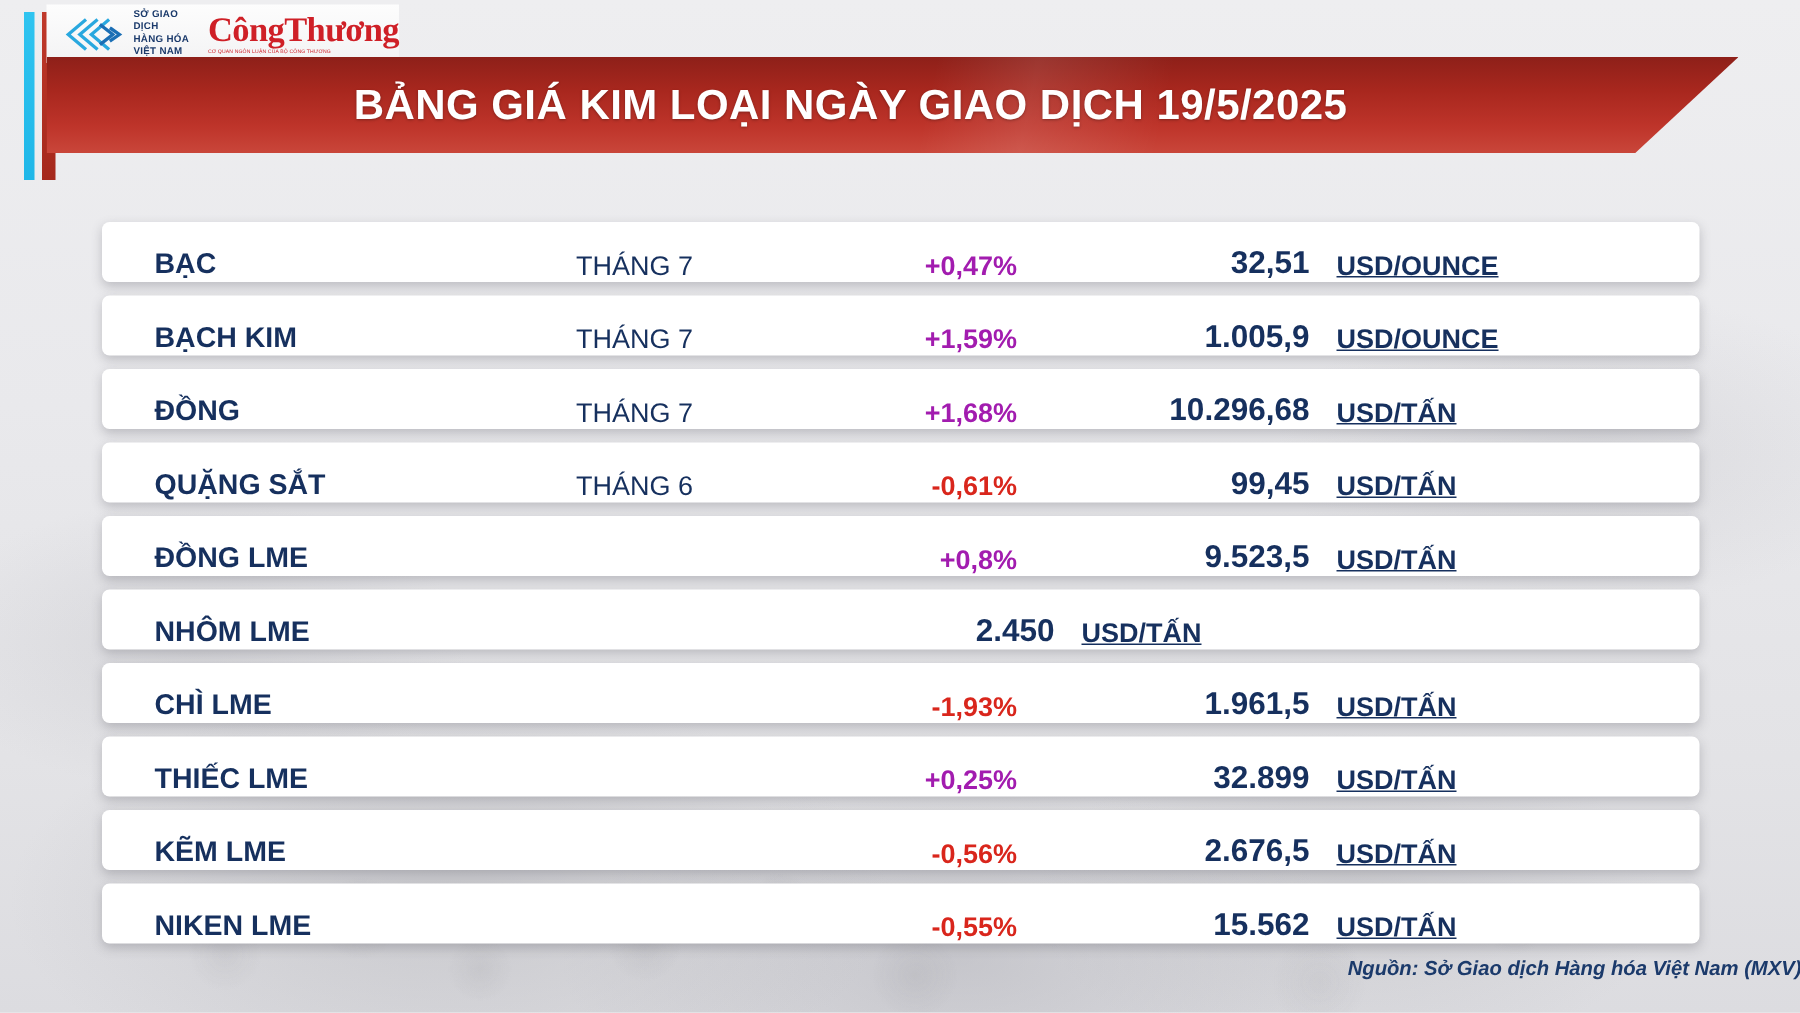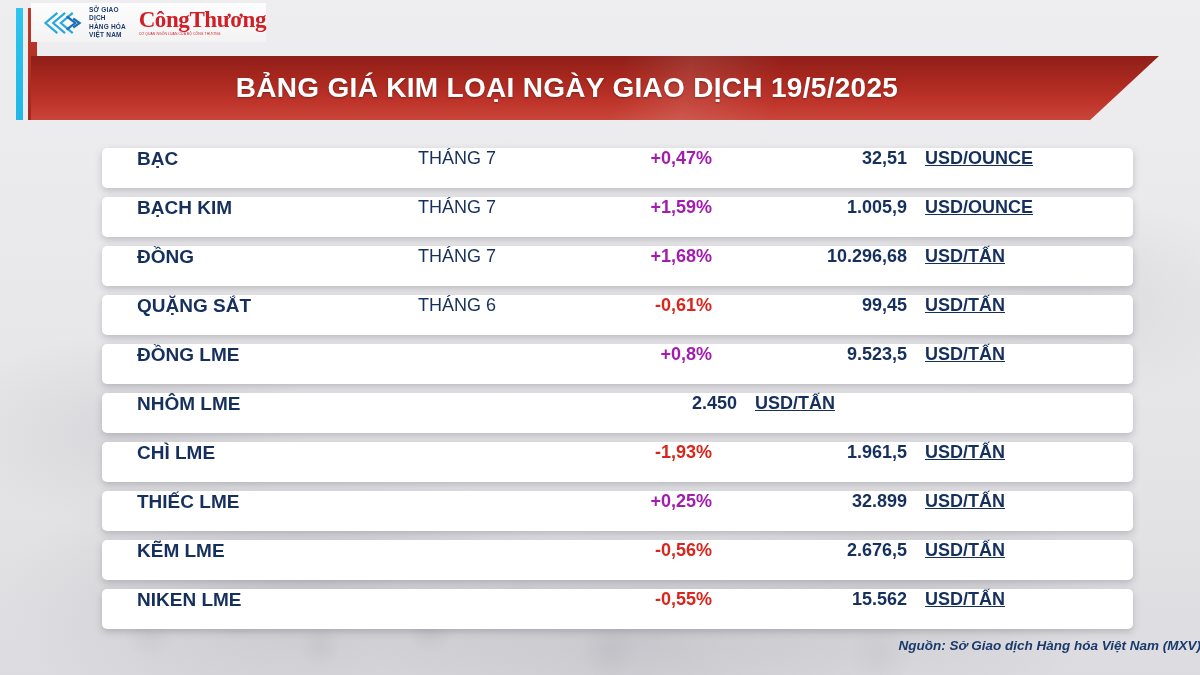--- a/index.html
+++ b/index.html
@@ -109,21 +109,21 @@
     font-size: 3.4px;
     color: #cf2027;
     letter-spacing: 0.1px;
     margin-top: 1px;
   }
 
   
   .banner {
     position: absolute;
     left: 31px;
-    top: 56px;
+    top: 38px;
     width: 1128px;
     height: 64px;
     background: linear-gradient(180deg, #8e2019 0%, #a8271e 35%, #be342a 72%, #c9463a 100%);
     -webkit-clip-path: polygon(0 0, 100% 0, 93.9% 100%, 0 100%);
     clip-path: polygon(0 0, 100% 0, 93.9% 100%, 0 100%);
     display: flex;
     align-items: center;
     justify-content: center;
   }
   .banner-sheen {
@@ -152,23 +152,22 @@
     width: 1065px;
   }
   .row {
     position: relative;
     height: 40px;
     margin-bottom: 9px;
     background: #ffffff;
     border-radius: 5px;
     box-shadow: 0 3px 7px rgba(90,90,100,0.30);
     display: flex;
-    align-items: flex-start;
+    align-items: flex-end;
     box-sizing: border-box;
-    margin-left: 34px;
   }
   .c-name {
     width: 270px;
     padding-left: 35px;
     box-sizing: border-box;
     font-size: 19px;
     font-weight: bold;
     color: #16305e;
     white-space: nowrap;
   }
@@ -185,21 +184,21 @@
     text-align: right;
     font-size: 18px;
     font-weight: bold;
     white-space: nowrap;
   }
   .c-change.up { color: #a21caf; }
   .c-change.down { color: #d9261c; }
   .c-price {
     width: 195px;
     text-align: right;
-    font-size: 18px;
+    font-size: 21px;
     font-weight: bold;
     color: #16305e;
     white-space: nowrap;
   }
   .c-unit {
     flex: 1;
     padding-left: 18px;
     font-size: 18px;
     font-weight: bold;
     color: #16305e;

